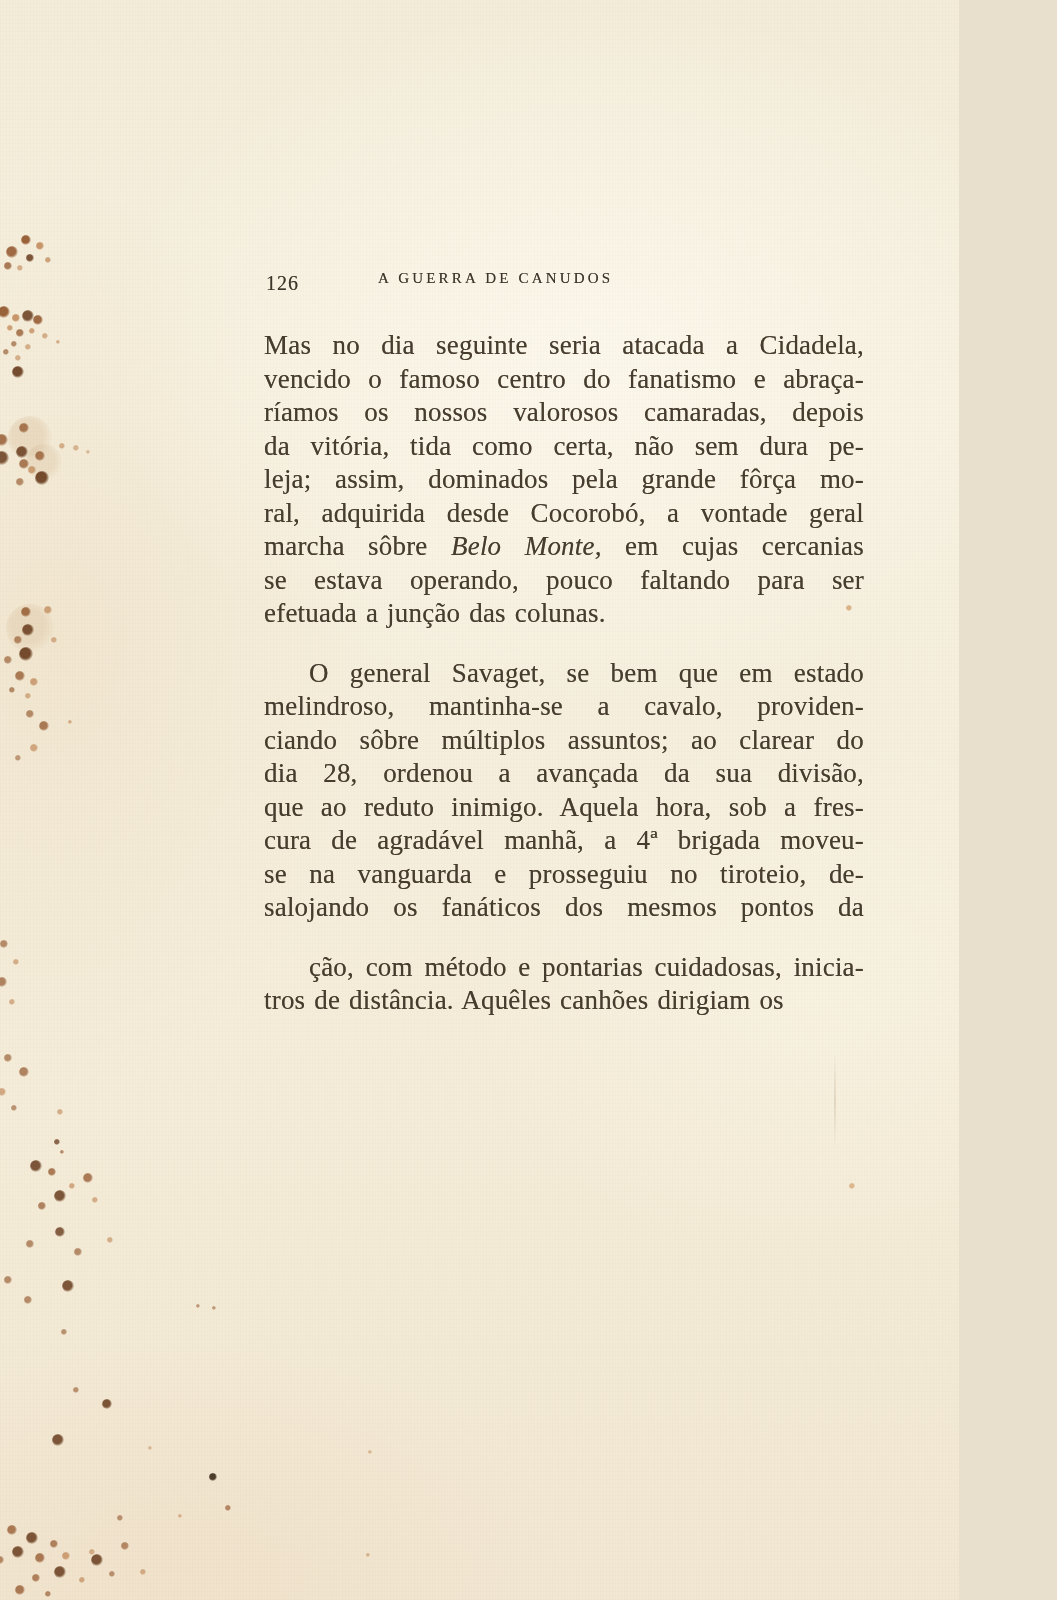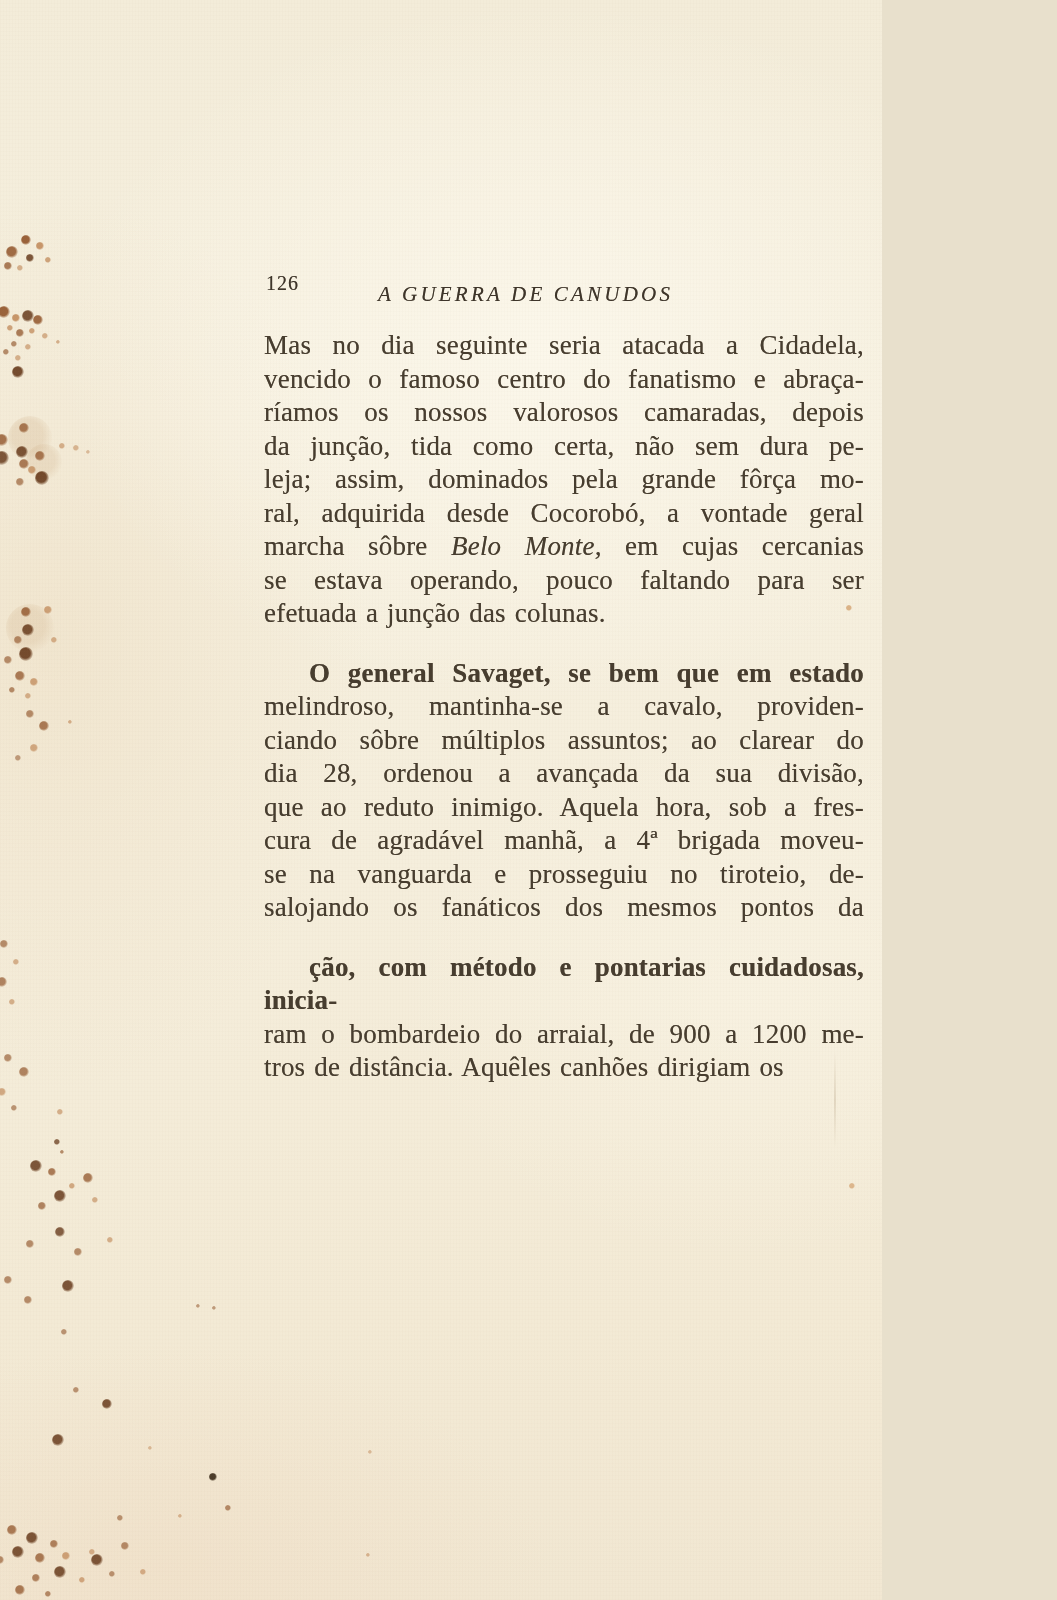--- a/index.html
+++ b/index.html
@@ -1,19 +1,19 @@
 <!DOCTYPE html>
 <html><head>
 <meta charset="utf-8">
 <title>Document</title>
 <style>
   html,body{margin:0;padding:0;background:#e8e0cc;}
   .page{
     position:relative;
-    width:882px;height:1600px;
+    width:959px;height:1600px;
     overflow:hidden;
     font-family:"Liberation Serif","DejaVu Serif",serif;
     background:
       radial-gradient(ellipse 700px 500px at 62% 22%, rgba(252,248,236,.9), rgba(252,248,236,0) 70%),
       radial-gradient(ellipse 500px 380px at 85% 62%, rgba(250,245,230,.55), rgba(250,245,230,0) 70%),
       radial-gradient(ellipse 420px 600px at 6% 40%, rgba(236,220,192,.5), rgba(236,220,192,0) 75%),
       radial-gradient(ellipse 520px 300px at 18% 98%, rgba(240,222,198,.6), rgba(240,222,198,0) 75%),
       linear-gradient(180deg,#f3ecd9 0%,#f6f0df 26%,#f5eedc 55%,#f3ead5 82%,#f1e7d2 100%);
   }
   .grain{
@@ -21,31 +21,31 @@
     background:
       repeating-linear-gradient(90deg, rgba(150,120,80,.02) 0 1px, transparent 1px 3px),
       repeating-linear-gradient(0deg, rgba(150,120,80,.015) 0 1px, transparent 1px 4px);
   }
   .running-head{
     position:absolute;top:270px;left:264px;width:600px;height:28px;
     color:#3e352a;
     text-shadow:0 0 .6px rgba(62,53,42,.6);
   }
   .pageno{position:absolute;left:2px;top:2px;font-size:20px;letter-spacing:1px;}
-  .running-title{position:absolute;left:114px;top:12px;font-size:21px;letter-spacing:3.2px;white-space:nowrap;font-style:italic;}
+  .running-title{position:absolute;left:114px;top:0;font-size:15px;letter-spacing:3.2px;white-space:nowrap;}
   .textblock{
     position:absolute;left:264px;top:329px;width:600px;
     font-size:27px;line-height:33.5px;
     color:#473d2f;
     letter-spacing:.2px;word-spacing:2px;
     text-shadow:0 0 .6px rgba(71,61,47,.6);
   }
   .para{margin:0;}
   .para + .para{margin-top:26px;}
-  .para.indent .line:first-child{text-indent:45px;font-weight:bold;}
+  .para.indent .line:first-child{text-indent:45px;}
   .line{text-align:justify;text-align-last:justify;-moz-text-align-last:justify;}
   .line.last{text-align-last:left;-moz-text-align-last:left;}
   .line em{}
   .foxing{position:absolute;inset:0;pointer-events:none;}
   .spot{position:absolute;border-radius:50%;}
   .crease{
     position:absolute;left:834px;top:1052px;width:2px;height:96px;
     background:linear-gradient(180deg,transparent,rgba(180,160,130,.3),transparent);
     pointer-events:none;
   }
@@ -171,36 +171,35 @@
   <div class="running-head">
     <span class="pageno">126</span>
     <span class="running-title">A GUERRA DE CANUDOS</span>
   </div>
 
   <div class="textblock" id="textblock">
       <div class="para">
         <div class="line">Mas no dia seguinte seria atacada a Cidadela,</div>
         <div class="line">vencido o famoso centro do fanatismo e abraça-</div>
         <div class="line">ríamos os nossos valorosos camaradas, depois</div>
-        <div class="line">da junção, tida como certa, não sem dura pe-</div>
+        <div class="line">da vitória, tida como certa, não sem dura pe-</div>
         <div class="line">leja; assim, dominados pela grande fôrça mo-</div>
         <div class="line">ral, adquirida desde Cocorobó, a vontade geral</div>
         <div class="line">marcha sôbre <em>Belo Monte,</em> em cujas cercanias</div>
         <div class="line">se estava operando, pouco faltando para ser</div>
         <div class="line last">efetuada a junção das colunas.</div>
       </div>
       <div class="para indent">
         <div class="line">O general Savaget, se bem que em estado</div>
         <div class="line">melindroso, mantinha-se a cavalo, providen-</div>
         <div class="line">ciando sôbre múltiplos assuntos; ao clarear do</div>
         <div class="line">dia 28, ordenou a avançada da sua divisão,</div>
         <div class="line">que ao reduto inimigo. Aquela hora, sob a fres-</div>
         <div class="line">cura de agradável manhã, a 4ª brigada moveu-</div>
         <div class="line">se na vanguarda e prosseguiu no tiroteio, de-</div>
         <div class="line">salojando os fanáticos dos mesmos pontos da</div>
       </div>
       <div class="para indent">
         <div class="line">ção, com método e pontarias cuidadosas, inicia-</div>
-        <div class="line">ram o bombardeio do arraial, de 900 a 1200 me-</div>
         <div class="line last">tros de distância. Aquêles canhões dirigiam os</div>
       </div>
     </div>
 </div>
 
 </body></html>

